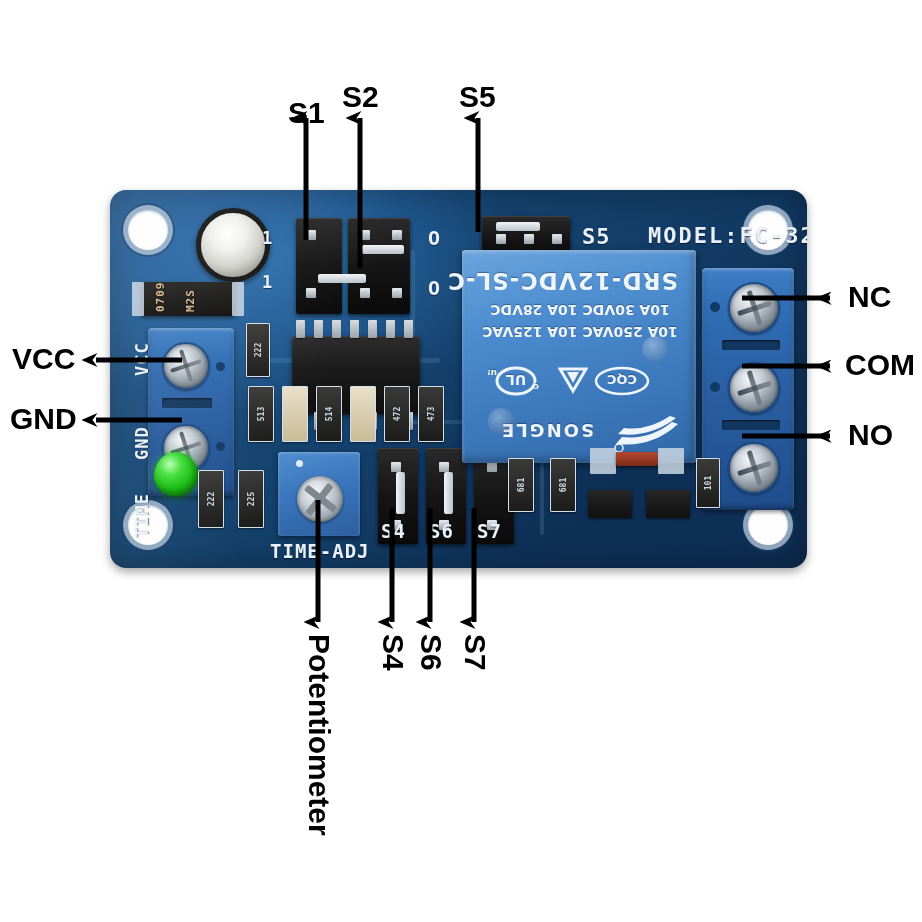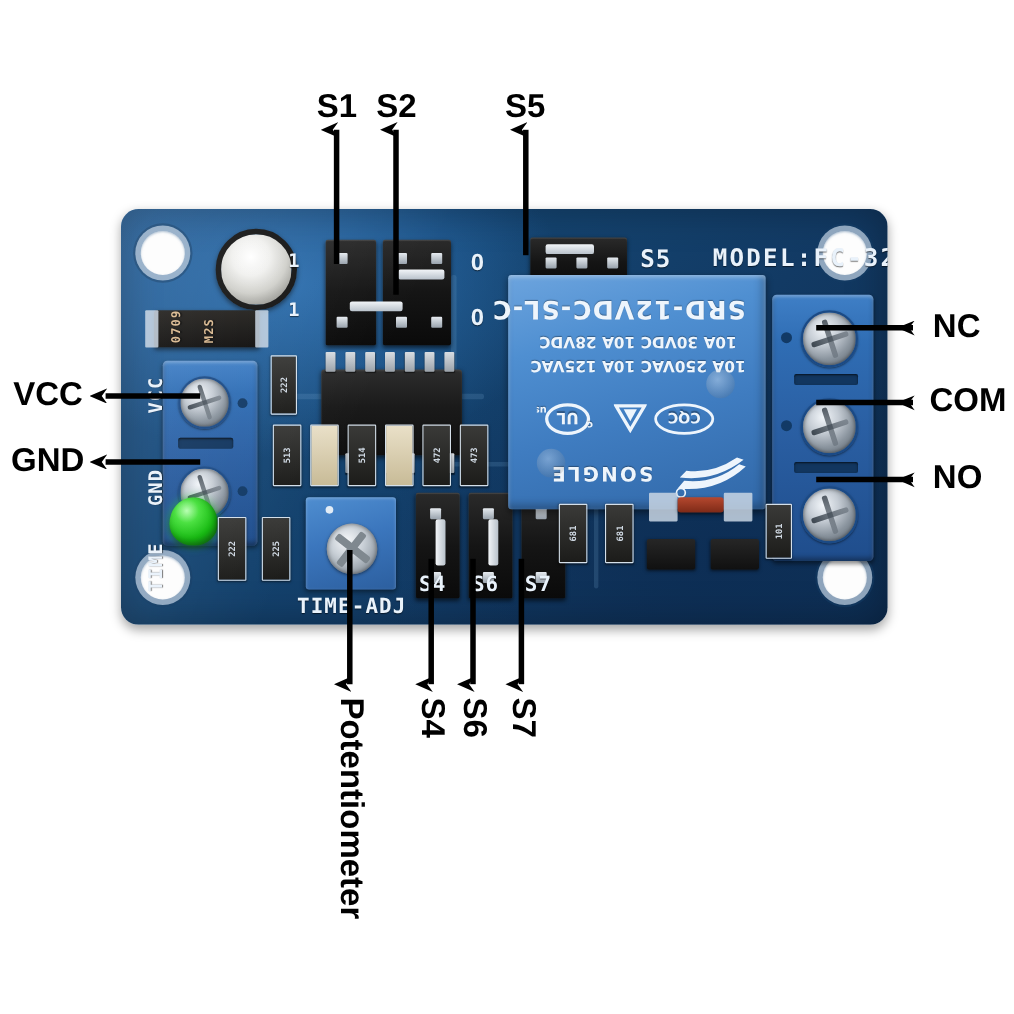--- a/index.html
+++ b/index.html
@@ -352,21 +352,21 @@
     <line x1="742" y1="298" x2="830" y2="298" stroke="#000" stroke-width="5" marker-end="url(#ahR)"></line>
     <line x1="742" y1="366" x2="830" y2="366" stroke="#000" stroke-width="5" marker-end="url(#ahR)"></line>
     <line x1="742" y1="436" x2="830" y2="436" stroke="#000" stroke-width="5" marker-end="url(#ahR)"></line>
 
     <line x1="318" y1="500" x2="318" y2="622" stroke="#000" stroke-width="5" marker-end="url(#ahD)"></line>
     <line x1="392" y1="508" x2="392" y2="622" stroke="#000" stroke-width="5" marker-end="url(#ahD)"></line>
     <line x1="430" y1="508" x2="430" y2="622" stroke="#000" stroke-width="5" marker-end="url(#ahD)"></line>
     <line x1="474" y1="508" x2="474" y2="622" stroke="#000" stroke-width="5" marker-end="url(#ahD)"></line>
   </svg>
 
-  <div class="lbl" style="left:288px;top:82px;">S1</div>
+  <div class="lbl" style="left:288px;top:98px;">S1</div>
   <div class="lbl" style="left:342px;top:82px;">S2</div>
   <div class="lbl" style="left:459px;top:82px;">S5</div>
 
   <div class="lbl" style="left:12px;top:344px;">VCC</div>
   <div class="lbl" style="left:10px;top:404px;">GND</div>
 
   <div class="lbl" style="left:848px;top:282px;">NC</div>
   <div class="lbl" style="left:845px;top:350px;">COM</div>
   <div class="lbl" style="left:848px;top:420px;">NO</div>
 

